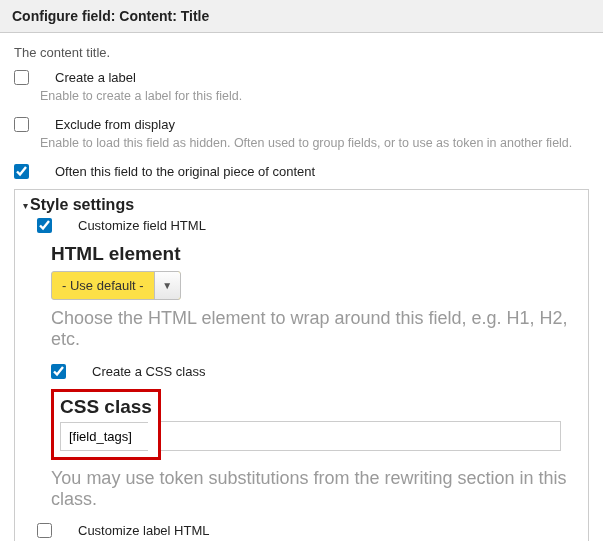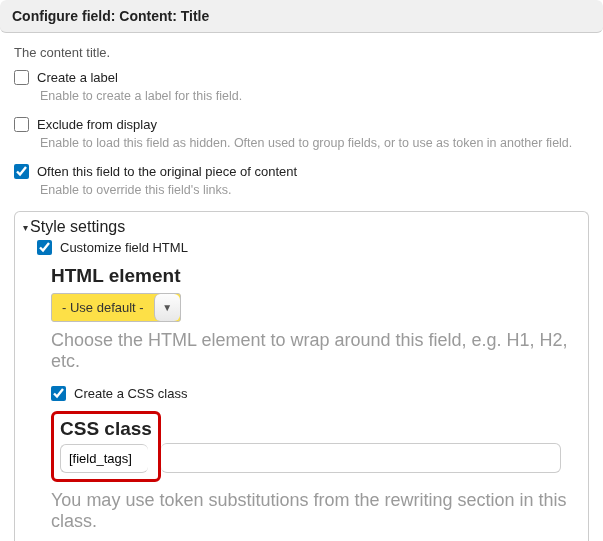--- a/index.html
+++ b/index.html
@@ -1,15 +1,15 @@
 <!DOCTYPE html>
 <html><head>
 <meta charset="utf-8">
 <style>
-  * { box-sizing: border-box; margin: 0; padding: 0; border-radius: 6px; }
+  * { box-sizing: border-box; margin: 0; padding: 0; }
   body {
     font-family: "Segoe UI", "Helvetica Neue", Arial, sans-serif;
     font-size: 13px;
     color: #333;
     background: #fff;
     width: 603px;
   }
   .dialog-header {
     background: #f0f0f0;
     border-bottom: 1px solid #ccc;
@@ -24,21 +24,21 @@
   .description {
     color: #555;
     margin-bottom: 10px;
   }
   .option-row {
     margin-bottom: 4px;
   }
   .option-row label {
     display: flex;
     align-items: center;
-    gap: 8px;
+    gap: 26px;
     color: #222;
   }
   .option-help {
     color: #9a9a9a;
     margin: 2px 0 14px 26px;
     font-size: 12.5px;
   }
   input[type="checkbox"] {
     width: 15px;
     height: 15px;
@@ -55,21 +55,21 @@
     align-items: center;
     gap: 2px;
     margin-bottom: 4px;
     cursor: pointer;
   }
   .section-header .caret {
     font-size: 10px;
     color: #333;
   }
   .section-title {
-    font-weight: normal;
+    font-weight: bold;
     font-size: 16px;
     color: #222;
   }
   .nested-1 { margin-left: 14px; }
   .sub-label {
     font-weight: bold;
     color: #222;
     margin: 10px 0 6px 0;
     font-size: 19px;
   }
@@ -154,21 +154,20 @@
     </label>
   </div>
   <div class="option-help">Enable to load this field as hidden. Often used to group fields, or to use as token in another field.</div>
 
   <div class="option-row">
     <label>
       <input type="checkbox" checked="" style="">
       <span>Often this field to the original piece of content</span>
     </label>
   </div>
-  <div class="option-help">Enable to override this field's links.</div>
 
   <div class="section">
     <div class="section-header">
       <span class="caret">▾</span>
       <span class="section-title">Style settings</span>
     </div>
 
     <div class="nested-1">
       <div class="option-row">
         <label>

